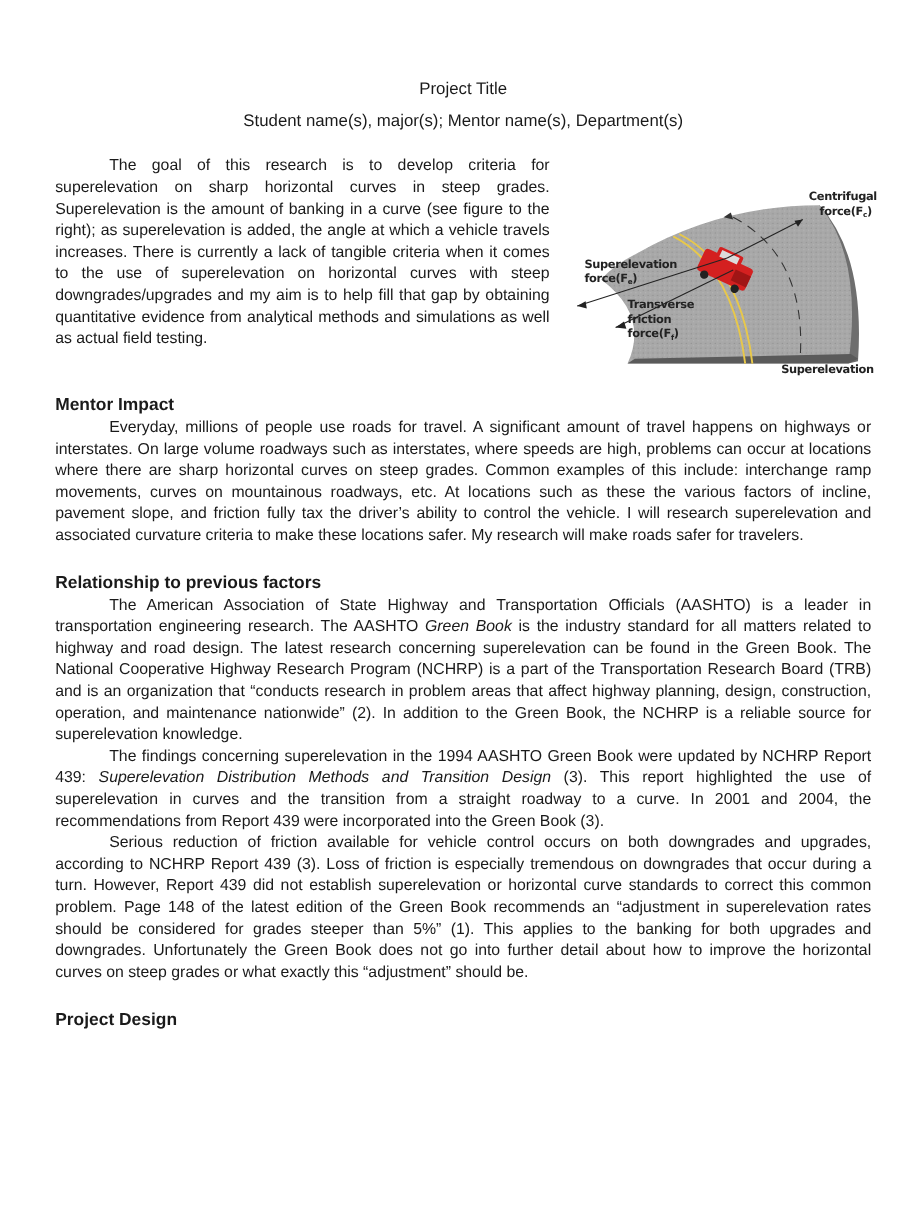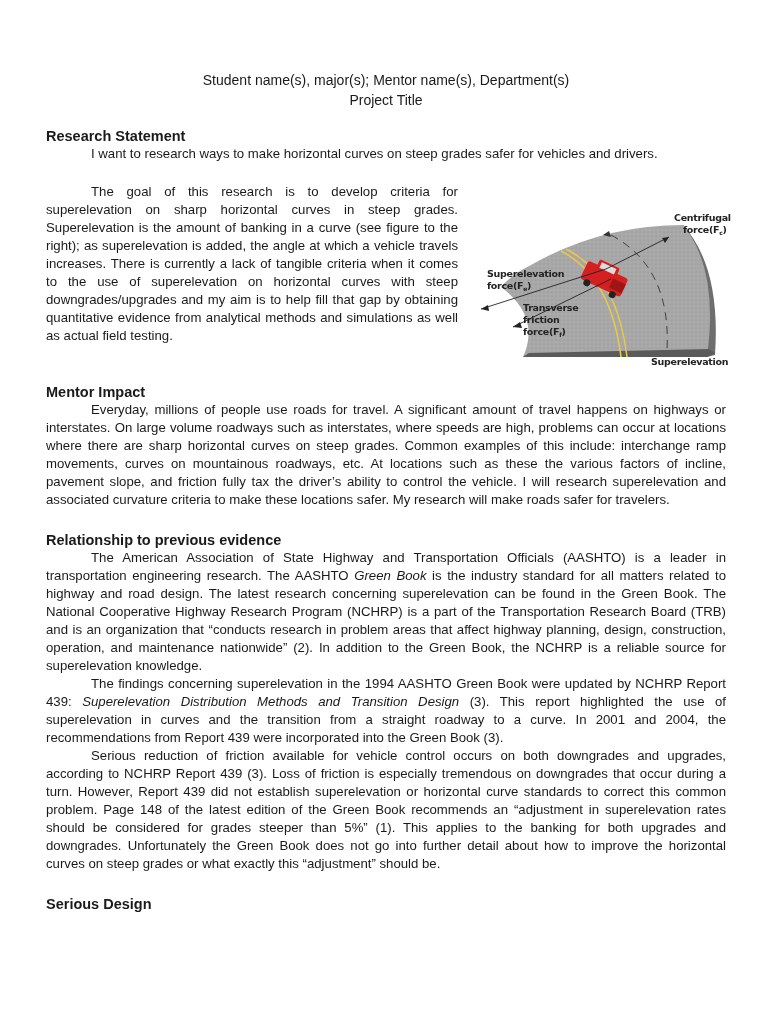--- a/index.html
+++ b/index.html
@@ -19,27 +19,23 @@
     .figure { position: absolute; left: 425px; top: 24px; width: 270px; height: 160px; }
     .sec-pi { margin-top: 14px; }
     .sec-rel { margin-top: 22px; }
     .sec-pd { margin-top: 22px; }
     .fig-label { font-family: "DejaVu Sans", sans-serif; font-size: 9.5px; fill: #222; font-weight: bold; letter-spacing: -0.3px; }
   </style>
 </head>
 <body>
 
 <div class="page">
+  <p class="title t1">Project Title</p>
   <p class="title t2">Student name(s), major(s); Mentor name(s), Department(s)</p>
-  <p class="title t1">Project Title</p>
 
-  <section class="sec-rs">
-    <h2>Research Statement</h2>
-    <p class="indent">I want to research ways to make horizontal curves on steep grades safer for vehicles and drivers.</p>
-  </section>
 
   <section class="sec-go">
     <div class="goals-wrap">
       <p class="indent goals-text">The goal of this research is to develop criteria for superelevation on sharp horizontal curves in steep grades. Superelevation is the amount of banking in a curve (see figure to the right); as superelevation is added, the angle at which a vehicle travels increases. There is currently a lack of tangible criteria when it comes to the use of superelevation on horizontal curves with steep downgrades/upgrades and my aim is to help fill that gap by obtaining quantitative evidence from analytical methods and simulations as well as actual field testing.</p>
       <div class="figure">
         <svg width="270" height="160" viewBox="0 0 270 160">
           <defs>
             <pattern id="speck" width="4" height="4" patternUnits="userSpaceOnUse">
               <rect width="4" height="4" id="road-fill-rect" fill="#a8a8a8"></rect>
               <circle cx="1" cy="1" r="0.5" fill="#8a8a8a"></circle>
@@ -88,22 +84,22 @@
       </div>
     </div>
   </section>
 
   <section class="sec-pi">
     <h2>Mentor Impact</h2>
     <p class="indent">Everyday, millions of people use roads for travel. A significant amount of travel happens on highways or interstates. On large volume roadways such as interstates, where speeds are high, problems can occur at locations where there are sharp horizontal curves on steep grades. Common examples of this include: interchange ramp movements, curves on mountainous roadways, etc. At locations such as these the various factors of incline, pavement slope, and friction fully tax the driver’s ability to control the vehicle. I will research superelevation and associated curvature criteria to make these locations safer. My research will make roads safer for travelers.</p>
   </section>
 
   <section class="sec-rel">
-    <h2>Relationship to previous evidence</h2>
+    <h2>Relationship to previous factors</h2>
     <p class="indent"><span>The American Association of State Highway and Transportation Officials (AASHTO) is a leader in transportation engineering research. The AASHTO </span><em>Green Book</em><span> is the industry standard for all matters related to highway and road design. The latest research concerning superelevation can be found in the Green Book. The National Cooperative Highway Research Program (NCHRP) is a part of the Transportation Research Board (TRB) and is an organization that “conducts research in problem areas that affect highway planning, design, construction, operation, and maintenance nationwide” (2). In addition to the Green Book, the NCHRP is a reliable source for superelevation knowledge.</span></p>
     <p class="indent"><span>The findings concerning superelevation in the 1994 AASHTO Green Book were updated by NCHRP Report 439: </span><em>Superelevation Distribution Methods and Transition Design</em><span> (3). This report highlighted the use of superelevation in curves and the transition from a straight roadway to a curve. In 2001 and 2004, the recommendations from Report 439 were incorporated into the Green Book (3).</span></p>
     <p class="indent">Serious reduction of friction available for vehicle control occurs on both downgrades and upgrades, according to NCHRP Report 439 (3). Loss of friction is especially tremendous on downgrades that occur during a turn. However, Report 439 did not establish superelevation or horizontal curve standards to correct this common problem. Page 148 of the latest edition of the Green Book recommends an “adjustment in superelevation rates should be considered for grades steeper than 5%” (1). This applies to the banking for both upgrades and downgrades. Unfortunately the Green Book does not go into further detail about how to improve the horizontal curves on steep grades or what exactly this “adjustment” should be.</p>
   </section>
 
   <section class="sec-pd">
-    <h2>Serious Design</h2>
+    <h2>Project Design</h2>
   </section>
 </div>
 
 </body></html>

